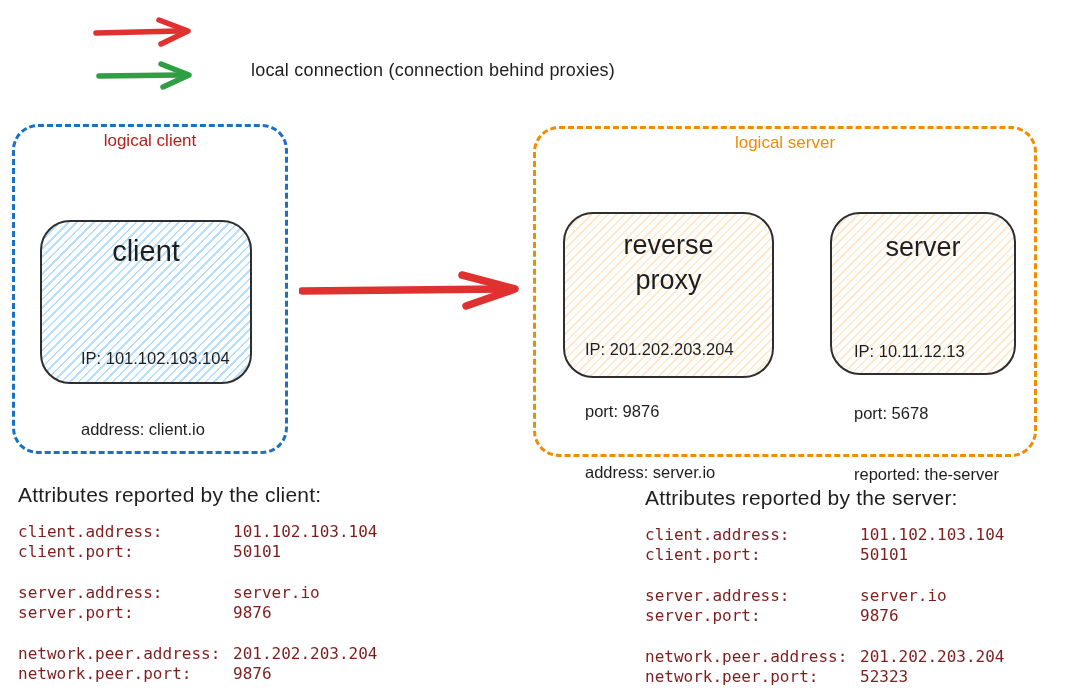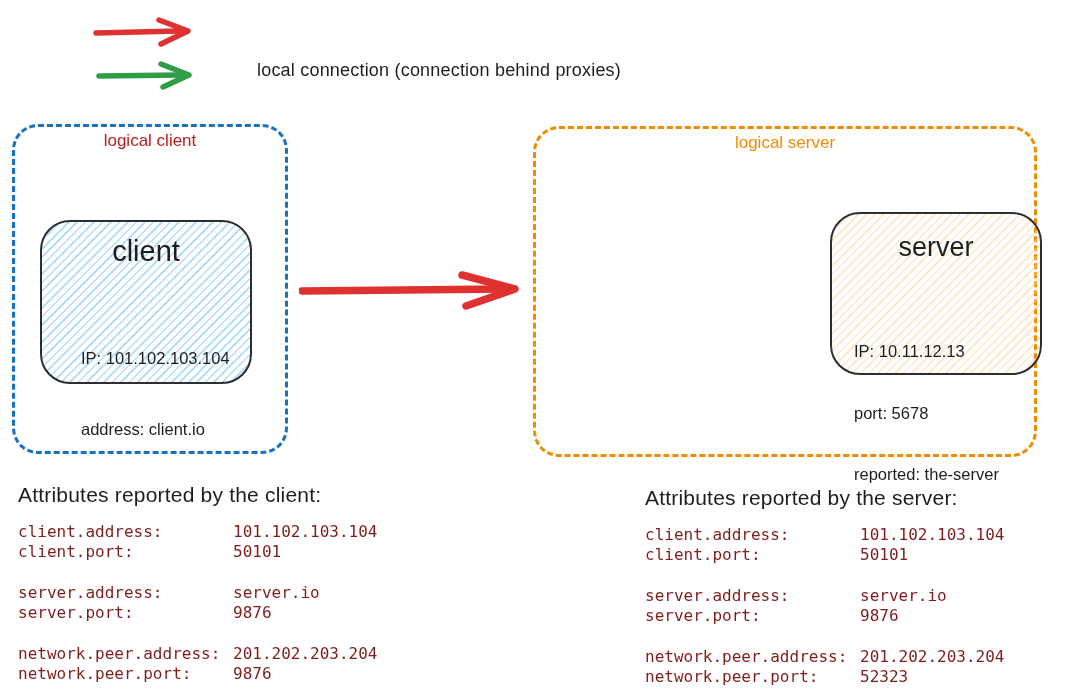--- a/index.html
+++ b/index.html
@@ -16,21 +16,21 @@
   .group-server { left:533px; top:126px; width:504px; height:331px; border:3.5px dashed #f08c00; }
   .group-label { position:absolute; top:4px; left:0; width:100%; text-align:center; font-size:17px; }
   .group-client .group-label { color:#b91c1c; }
   .group-server .group-label { color:#f08c00; }
   
   .node { position:absolute; border:2px solid #2e2e2e; border-radius:30px; box-sizing:border-box; }
   .hatch-blue   { background:repeating-linear-gradient(135deg, rgba(165,216,255,0.8) 0 1.8px, rgba(255,255,255,0) 1.8px 6px); }
   .hatch-orange { background:repeating-linear-gradient(135deg, rgba(255,216,168,0.55) 0 1.8px, rgba(255,255,255,0) 1.8px 6px); }
   .node-client  { left:40px;  top:220px; width:212px; height:164px; }
   .node-proxy   { left:563px; top:212px; width:211px; height:166px; }
-  .node-server  { left:830px; top:212px; width:212px; height:163px; }
+  .node-server  { left:830px; top:212px; width:186px; height:163px; }
   .node-title { position:absolute; left:0; width:100%; text-align:center; font-size:27px; line-height:35px; color:#1e1e1e; }
   .node-client .node-title { top:12px; font-size:29px; }
   .node-proxy  .node-title { top:14px; padding:0 42px; width:auto; left:0; right:0; }
   .node-server .node-title { top:16px; }
   .node-info { position:absolute; font-size:16.5px; line-height:20.5px; white-space:pre; }
   .node-client .node-info { left:39px; top:78px; line-height:23.5px; }
   .node-proxy  .node-info { left:20px; top:84px; }
   .node-server .node-info { left:22px; top:86px; }
   
   .main-arrow { position:absolute; left:299px; top:270px; }
@@ -51,21 +51,21 @@
 
   <svg class="legend-arrow" style="left:93px; top:16px;" width="106" height="32" viewBox="0 0 106 32">
     <path d="M3 17 L86 15" stroke="#e03131" stroke-width="5.5" fill="none" stroke-linecap="round"></path>
     <path d="M66 4 L95 15 L68 28" stroke="#e03131" stroke-width="5.5" fill="none" stroke-linecap="round" stroke-linejoin="round"></path>
   </svg>
 
   <svg class="legend-arrow" style="left:96px; top:60px;" width="104" height="30" viewBox="0 0 104 30">
     <path d="M3 16 L85 15" stroke="#2f9e44" stroke-width="5.5" fill="none" stroke-linecap="round"></path>
     <path d="M65 4 L93 15 L67 27" stroke="#2f9e44" stroke-width="5.5" fill="none" stroke-linecap="round" stroke-linejoin="round"></path>
   </svg>
-  <span class="legend-label" style="left:257px; top:60px;text-align:right;">local connection (connection behind proxies)</span>
+  <span class="legend-label" style="left:251px; top:60px;text-align:right;">local connection (connection behind proxies)</span>
 
   <div class="group-box group-client">
     <div class="group-label">logical client</div>
   </div>
 
   <div class="node node-client hatch-blue">
     <div class="node-title">client</div>
     <div class="node-info">
       <div>IP: 101.102.103.104</div>
       <div>address: client.io</div>
@@ -74,20 +74,28 @@
 
   <svg class="main-arrow" width="226" height="42" viewBox="0 0 226 42">
     <path d="M3 21 L205 19" stroke="#e03131" stroke-width="7.5" fill="none" stroke-linecap="round"></path>
     <path d="M163 5 L216 19 L167 36" stroke="#e03131" stroke-width="7.5" fill="none" stroke-linecap="round" stroke-linejoin="round"></path>
   </svg>
 
   <div class="group-box group-server">
     <div class="group-label">logical server</div>
   </div>
 
+  <div class="node node-proxy hatch-orange">
+    <div class="node-title">reverse proxy</div>
+    <div class="node-info">
+      <div>IP: 201.202.203.204</div>
+      <div>port: 9876</div>
+      <div>address: server.io</div>
+    </div>
+  </div>
 
   <div class="node node-server hatch-orange">
     <div class="node-title">server</div>
     <div class="node-info">
       <div>IP: 10.11.12.13</div>
       <div>port: 5678</div>
       <div>reported: the-server</div>
     </div>
   </div>
 

